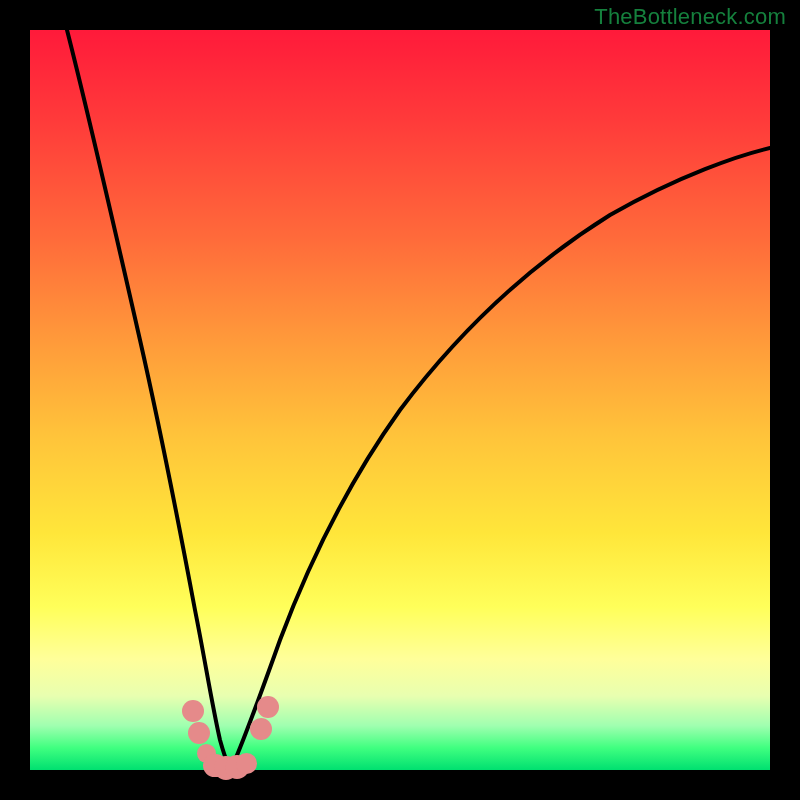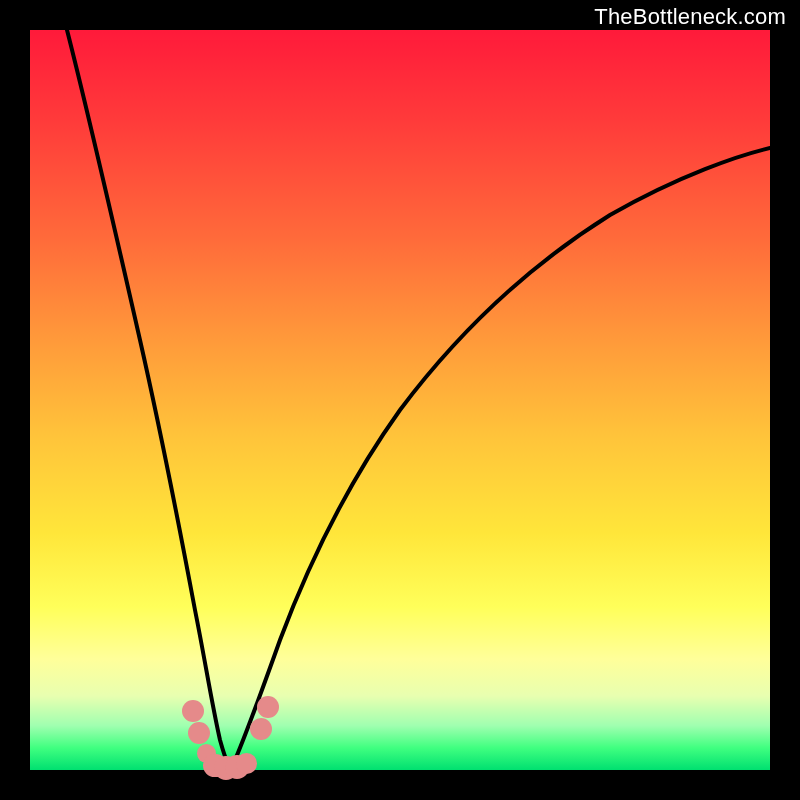--- a/index.html
+++ b/index.html
@@ -38,21 +38,21 @@
       #e8ffb0 90%,
       #a0ffb0 94%,
       #40ff80 97%,
       #00e070 100%
     );
   }
   .watermark {
     position: absolute;
     top: 4px;
     right: 14px;
-    color: #ffffff;
+    color: #15803d;
     font-size: 22px;
     font-weight: 500;
     letter-spacing: 0.2px;
     z-index: 20;
   }
   svg.curves {
     position: absolute;
     top: 0;
     left: 0;
     width: 740px;

